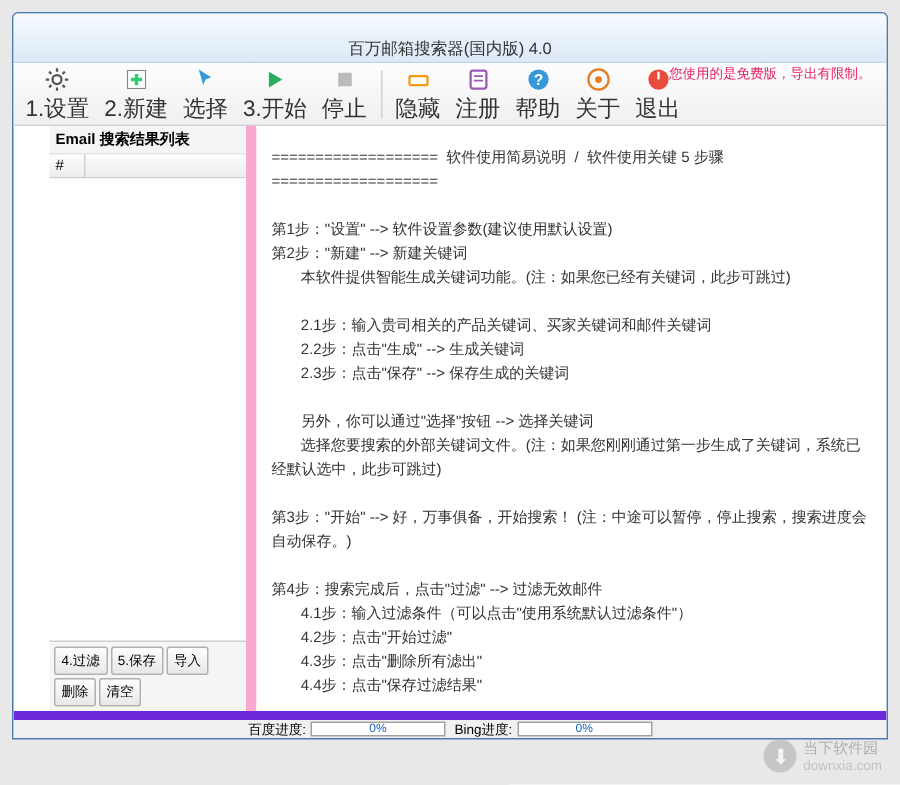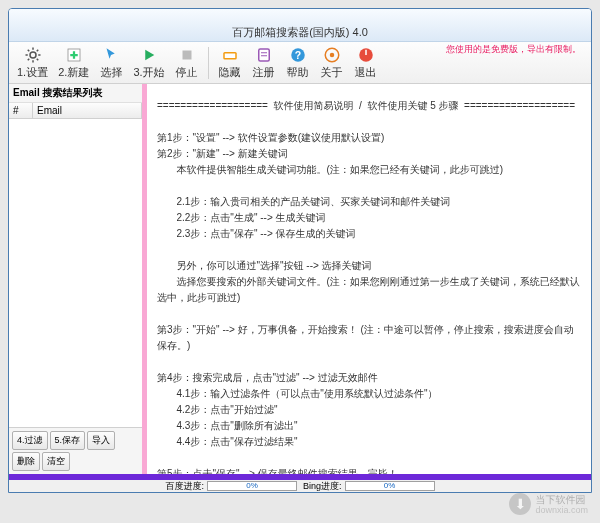--- a/index.html
+++ b/index.html
@@ -4,25 +4,25 @@
 <style>
 * { margin: 0; padding: 0; box-sizing: border-box; font-family: "Microsoft YaHei", SimSun, sans-serif; }
 body { background: #e8e8e8; width: 600px; height: 523px; overflow: hidden; position: relative; }
 .window { position: absolute; top: 8px; left: 8px; right: 8px; bottom: 30px; background: #fff; border: 1px solid #4a7cb0; border-radius: 4px 4px 0 0; overflow: hidden; display: flex; flex-direction: column; }
 .titlebar { height: 22px; background: linear-gradient(#f7fbff, #dce9f7); display: flex; align-items: center; padding: 16px 6px; border-bottom: 1px solid #c0d4e8; font-size: 11px; flex-direction: column; }
 .titlebar-icon { width: 14px; height: 14px; background: linear-gradient(135deg,#e74c3c,#c0392b); border-radius: 2px; margin-right: 5px; }
 .titlebar-title { color: #333; }
 .toolbar { height: 42px; background: linear-gradient(#fdfdfd,#f0f0f0); border-bottom: 1px solid #d0d0d0; display: flex; align-items: center; padding: 2px 4px; gap: 2px; }
 .tb-btn { display: flex; flex-direction: column; align-items: center; justify-content: center; padding: 2px 4px; min-width: 32px; border-radius: 2px; cursor: pointer; }
 .tb-btn .ico { width: 18px; height: 18px; display: flex; align-items: center; justify-content: center; }
-.tb-btn .lbl { font-size: 11px; color: #333; margin-top: 1px; white-space: nowrap; }
+.tb-btn .lbl { font-size: 15px; color: #333; margin-top: 1px; white-space: nowrap; }
 .tb-sep { width: 1px; height: 32px; background: #d0d0d0; margin: 0 3px; }
 .notice { position: absolute; top: 3px; right: 10px; font-size: 9px; color: #e91e63; text-align: right; line-height: 1.2; z-index: 10; margin-top: 32px; }
 .body { flex: 1; display: flex; overflow: hidden; }
-.left { width: 138px; border-right: 5px solid #f9a8d4; display: flex; flex-direction: column; background: #fff; }
+.left { width: 138px; border-right: 7px solid #f9a8d4; display: flex; flex-direction: column; background: #fff; margin-left: 24px; }
 .left-header { font-size: 10px; font-weight: bold; padding: 2px 4px; background: #f5f5f5; border-bottom: 1px solid #e0e0e0; }
 .list-head { display: flex; background: linear-gradient(#fdfdfd,#ececec); border-bottom: 1px solid #d0d0d0; font-size: 10px; }
 .list-head .col { padding: 2px 4px; border-right: 1px solid #d0d0d0; }
 .col-idx { width: 24px; }
 .col-email { flex: 1; }
 .list-body { flex: 1; background: #fff; }
 .left-buttons { display: flex; flex-wrap: wrap; gap: 2px; padding: 3px; background: #f5f5f5; border-top: 1px solid #d0d0d0; }
 .sm-btn { font-size: 9px; padding: 2px 4px; background: linear-gradient(#fdfdfd,#e8e8e8); border: 1px solid #b0b0b0; border-radius: 2px; cursor: pointer; }
 .right { flex: 1; background: #fff; padding: 14px 10px; font-size: 10px; color: #333; line-height: 1.6; overflow: hidden; white-space: pre-wrap; font-family: Liberation Sans, sans-serif; }
 .bottom-bar { height: 18px; background: #f0f0f0; border-top: 6px solid #6d28d9; display: flex; align-items: center; justify-content: center; gap: 6px; font-size: 9px; }
@@ -131,21 +131,20 @@
           </svg>
         </div>
         <div class="lbl">退出</div>
       </div>
     </div>
   <div class="body">
     <div class="left">
       <div class="left-header">Email 搜索结果列表</div>
       <div class="list-head">
         <div class="col col-idx">#</div>
-        <div class="col col-email">Email</div>
       </div>
       <div class="list-body"></div>
       <div class="left-buttons" id="left-buttons">
           <button class="sm-btn">4.过滤</button>
           <button class="sm-btn">5.保存</button>
           <button class="sm-btn">导入</button>
           <button class="sm-btn">删除</button>
           <button class="sm-btn">清空</button>
         </div>
     </div>

